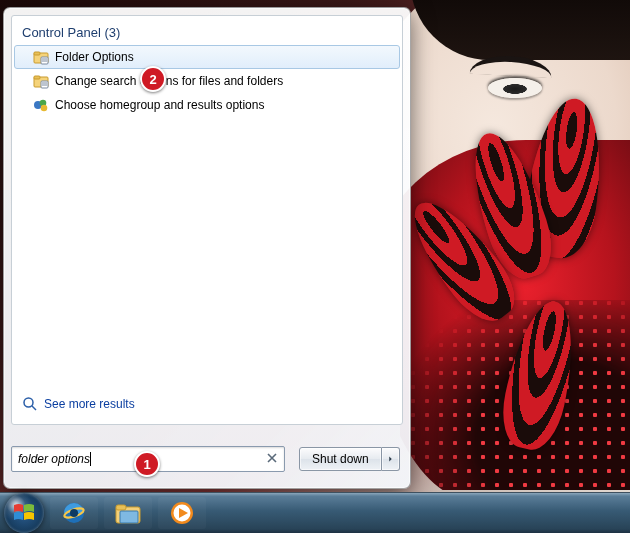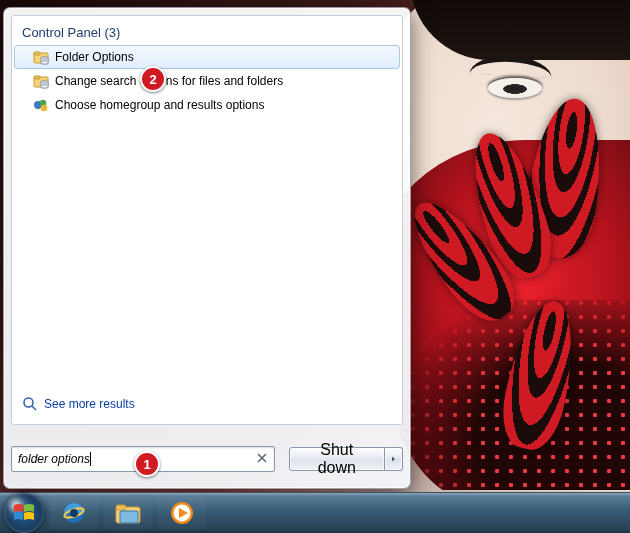--- a/index.html
+++ b/index.html
@@ -26,21 +26,21 @@
   .item.sel{border-color:#a8c8e4;background:linear-gradient(180deg,#f2f8fd,#e1eefb)}
   .ico{width:16px;height:16px;flex:none}
   .more{position:absolute;bottom:12px;left:10px;display:flex;align-items:center;gap:6px;color:#0a3ea0;text-decoration:none;font-size:12px}
 
   .bottombar{position:absolute;left:7px;right:7px;bottom:10px;height:38px;display:flex;align-items:center;gap:14px}
   .searchbox{position:relative;width:244px;height:24px;background:#fff;border:1px solid #8a9aae;border-radius:2px;display:flex;align-items:center;padding:0 22px 0 6px;box-shadow:inset 0 1px 2px rgba(0,0,0,.15)}
   .caret{display:inline-block;width:1px;height:14px;background:#000;animation:blink 1s step-end infinite;vertical-align:middle}
   @keyframes blink{50%{opacity:0}}
   .clearx{position:absolute;right:5px;top:4px;width:14px;height:14px;cursor:pointer;color:#5a6a7a}
   .shutdown{display:flex;height:24px}
-  .sd-main{background:linear-gradient(180deg,#fcfcfd,#e7ebf0 48%,#dde3ea 52%,#eef2f6);border:1px solid #8a96a5;border-radius:3px 0 0 3px;padding:4px 12px;font-size:16px;display:flex;align-items:center;box-shadow:inset 0 0 0 1px rgba(255,255,255,.6)}
+  .sd-main{background:linear-gradient(180deg,#fcfcfd,#e7ebf0 48%,#dde3ea 52%,#eef2f6);border:1px solid #8a96a5;border-radius:3px 0 0 3px;padding:4px 12px;font-size:12px;display:flex;align-items:center;box-shadow:inset 0 0 0 1px rgba(255,255,255,.6)}
   .sd-arrow{background:linear-gradient(180deg,#fcfcfd,#e7ebf0 48%,#dde3ea 52%,#eef2f6);border:1px solid #8a96a5;border-left:0;border-radius:0 3px 3px 0;width:18px;display:flex;align-items:center;justify-content:center;box-shadow:inset 0 0 0 1px rgba(255,255,255,.6)}
 
   .taskbar{position:absolute;left:0;right:0;bottom:0;height:40px;background:linear-gradient(180deg,#8aa6bb 0%,#5a7d98 8%,#375a74 45%,#284357 90%,#1d3142 100%);border-top:1px solid rgba(255,255,255,.15);display:flex;align-items:center;gap:6px;padding-left:4px}
   .orb{width:40px;height:40px;border-radius:50%;position:relative;background:radial-gradient(circle at 30% 30%,rgba(255,255,255,.85) 0%,rgba(255,255,255,.1) 24%,rgba(255,255,255,0) 40%),radial-gradient(circle,#2a5c8f 0%,#123452 80%);box-shadow:0 0 6px rgba(0,0,0,.6),inset 0 0 3px rgba(255,255,255,.4);cursor:pointer;flex:none}
   .orb svg{position:absolute;left:7px;top:7px}
   .tbitem{width:48px;height:32px;border-radius:3px;display:flex;align-items:center;justify-content:center;background:rgba(255,255,255,.03)}
 
   .annot{position:absolute;width:22px;height:22px;border-radius:50%;background:#cf1a24;border:2px solid #fff;color:#fff;font-weight:700;font-size:13px;display:flex;align-items:center;justify-content:center;box-shadow:0 1px 3px rgba(0,0,0,.5);z-index:50;pointer-events:none}
 </style>
 </head>

